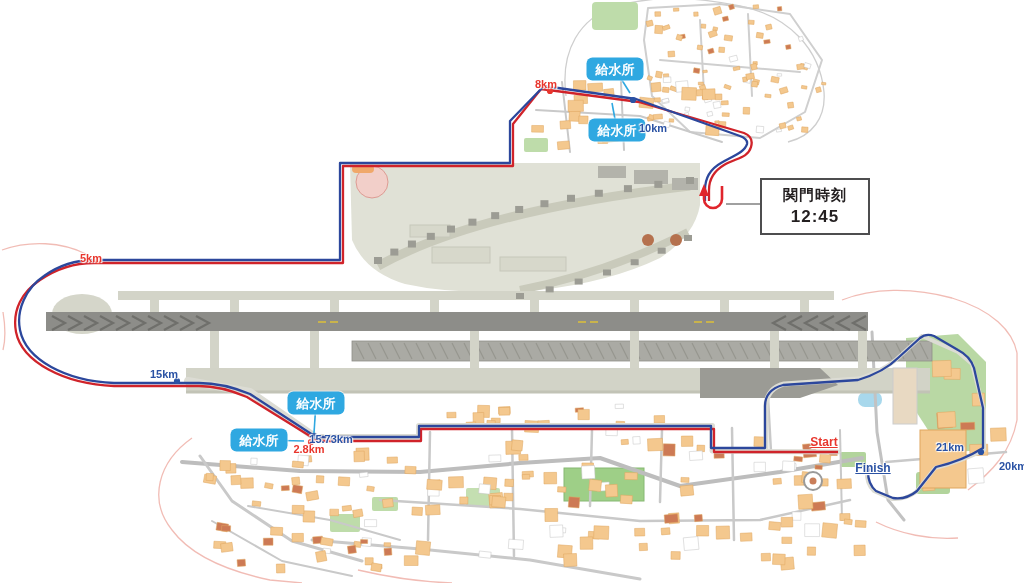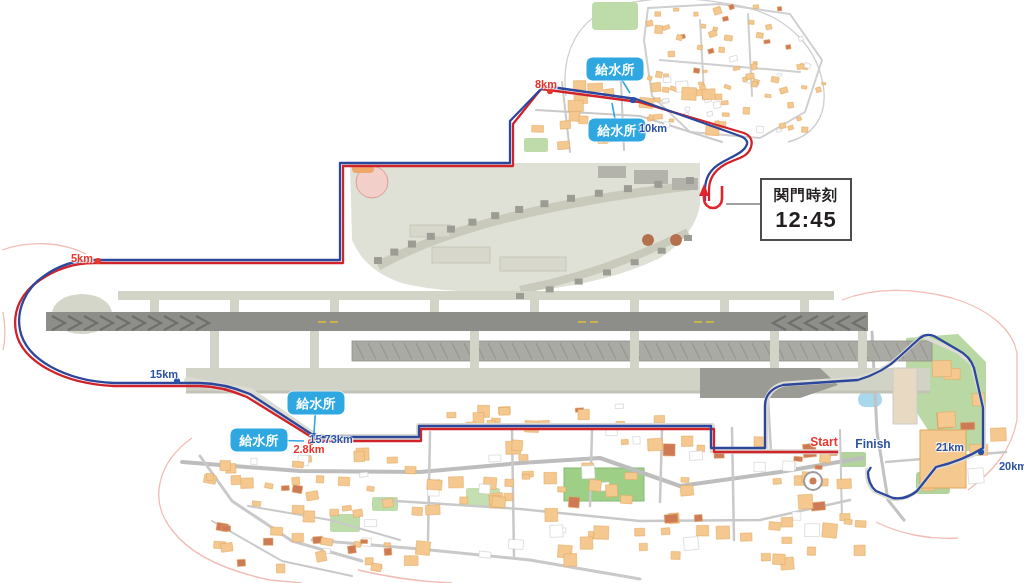--- a/index.html
+++ b/index.html
@@ -5,25 +5,25 @@
   html,body{margin:0;padding:0;background:#fff;}
   .stage{position:relative;width:1024px;height:583px;background:#fff;overflow:hidden;
          font-family:"Liberation Sans",sans-serif;}
   .stage svg{position:absolute;left:0;top:0;}
   .ws{position:absolute;transform:translate(-50%,-50%);background:#2fa8e1;color:#fff;
       font-weight:bold;font-size:13px;line-height:1;padding:5px 9px;border-radius:6px;
       white-space:nowrap;box-shadow:0 0 0 1px rgba(255,255,255,.6);}
   .marker{position:absolute;transform:translate(-50%,-50%);font-weight:bold;font-size:11px;
       line-height:1;white-space:nowrap;
       text-shadow:0 0 2px #fff,0 0 2px #fff,1px 1px 1px #fff,-1px -1px 1px #fff;}
-  .marker.big{font-size:12px;}
+  .marker.big{font-size:12px;text-decoration:underline;}
   .checkpoint{position:absolute;left:760px;top:178px;width:82px;background:#fff;
-      border:2px solid #4d4d4f;padding:6px 3px;text-align:center;color:#231f20;}
+      border:2px solid #4d4d4f;padding:6px 12px;text-align:center;color:#231f20;}
   .checkpoint .l1{font-weight:bold;font-size:15px;letter-spacing:1px;}
-  .checkpoint .l2{font-weight:bold;font-size:22px;margin-top:2px;letter-spacing:1px;}
+  .checkpoint .l2{font-weight:bold;font-size:17px;margin-top:2px;letter-spacing:1px;}
 </style>
 </head>
 <body>
 
 <div class="stage">
   <svg id="map-svg" width="1024" height="583" viewBox="0 0 1024 583">
 
     <g id="g-bound" fill="none" stroke="#f0b5ad" stroke-width="1.3" opacity="0.9">
       <path d="M 2 250 C 30 240 62 242 86 254"></path>
       <path d="M 3 350 C 6 338 5 324 3 312"></path>
@@ -545,23 +545,23 @@
   </svg>
 
   <div class="checkpoint">
     <div class="l1">関門時刻</div>
     <div class="l2">12:45</div>
   </div>
 <div class="ws" style="left: 615px; top: 69px; background: rgb(47, 168, 225);">給水所</div>
     <div class="ws" style="left: 617px; top: 130px; background: rgb(47, 168, 225);">給水所</div>
     <div class="ws" style="left: 316px; top: 403px; background: rgb(47, 168, 225);">給水所</div>
     <div class="ws" style="left: 259px; top: 440px; background: rgb(47, 168, 225);">給水所</div>
-    <div class="marker" style="left: 82px; top: 258px; color: rgb(232, 54, 45);">5km</div>
+    <div class="marker" style="left: 91px; top: 258px; color: rgb(232, 54, 45);">5km</div>
     <div class="marker" style="left: 546px; top: 84px; color: rgb(232, 54, 45);">8km</div>
     <div class="marker" style="left: 653px; top: 100px; color: rgb(42, 82, 164); margin-top: 28px;">10km</div>
     <div class="marker" style="left: 164px; top: 374px; color: rgb(42, 82, 164);">15km</div>
     <div class="marker" style="left: 331px; top: 439px; color: rgb(42, 82, 164);">15.73km</div>
     <div class="marker" style="left: 309px; top: 449px; color: rgb(232, 54, 45); text-align: right;">2.8km</div>
     <div class="marker big" style="left: 824px; top: 442px; color: rgb(232, 54, 45);">Start</div>
     <div class="marker" style="left: 906px; top: 447px; color: rgb(42, 82, 164); margin-left: 44px;">21km</div>
-    <div class="marker big" style="left: 873px; top: 444px; color: rgb(42, 82, 164);">Finish</div>
+    <div class="marker big" style="left: 873px; top: 468px; color: rgb(42, 82, 164);">Finish</div>
     <div class="marker" style="left: 1013px; top: 466px; color: rgb(42, 82, 164);">20km</div>
   </div>
 
 </body></html>

